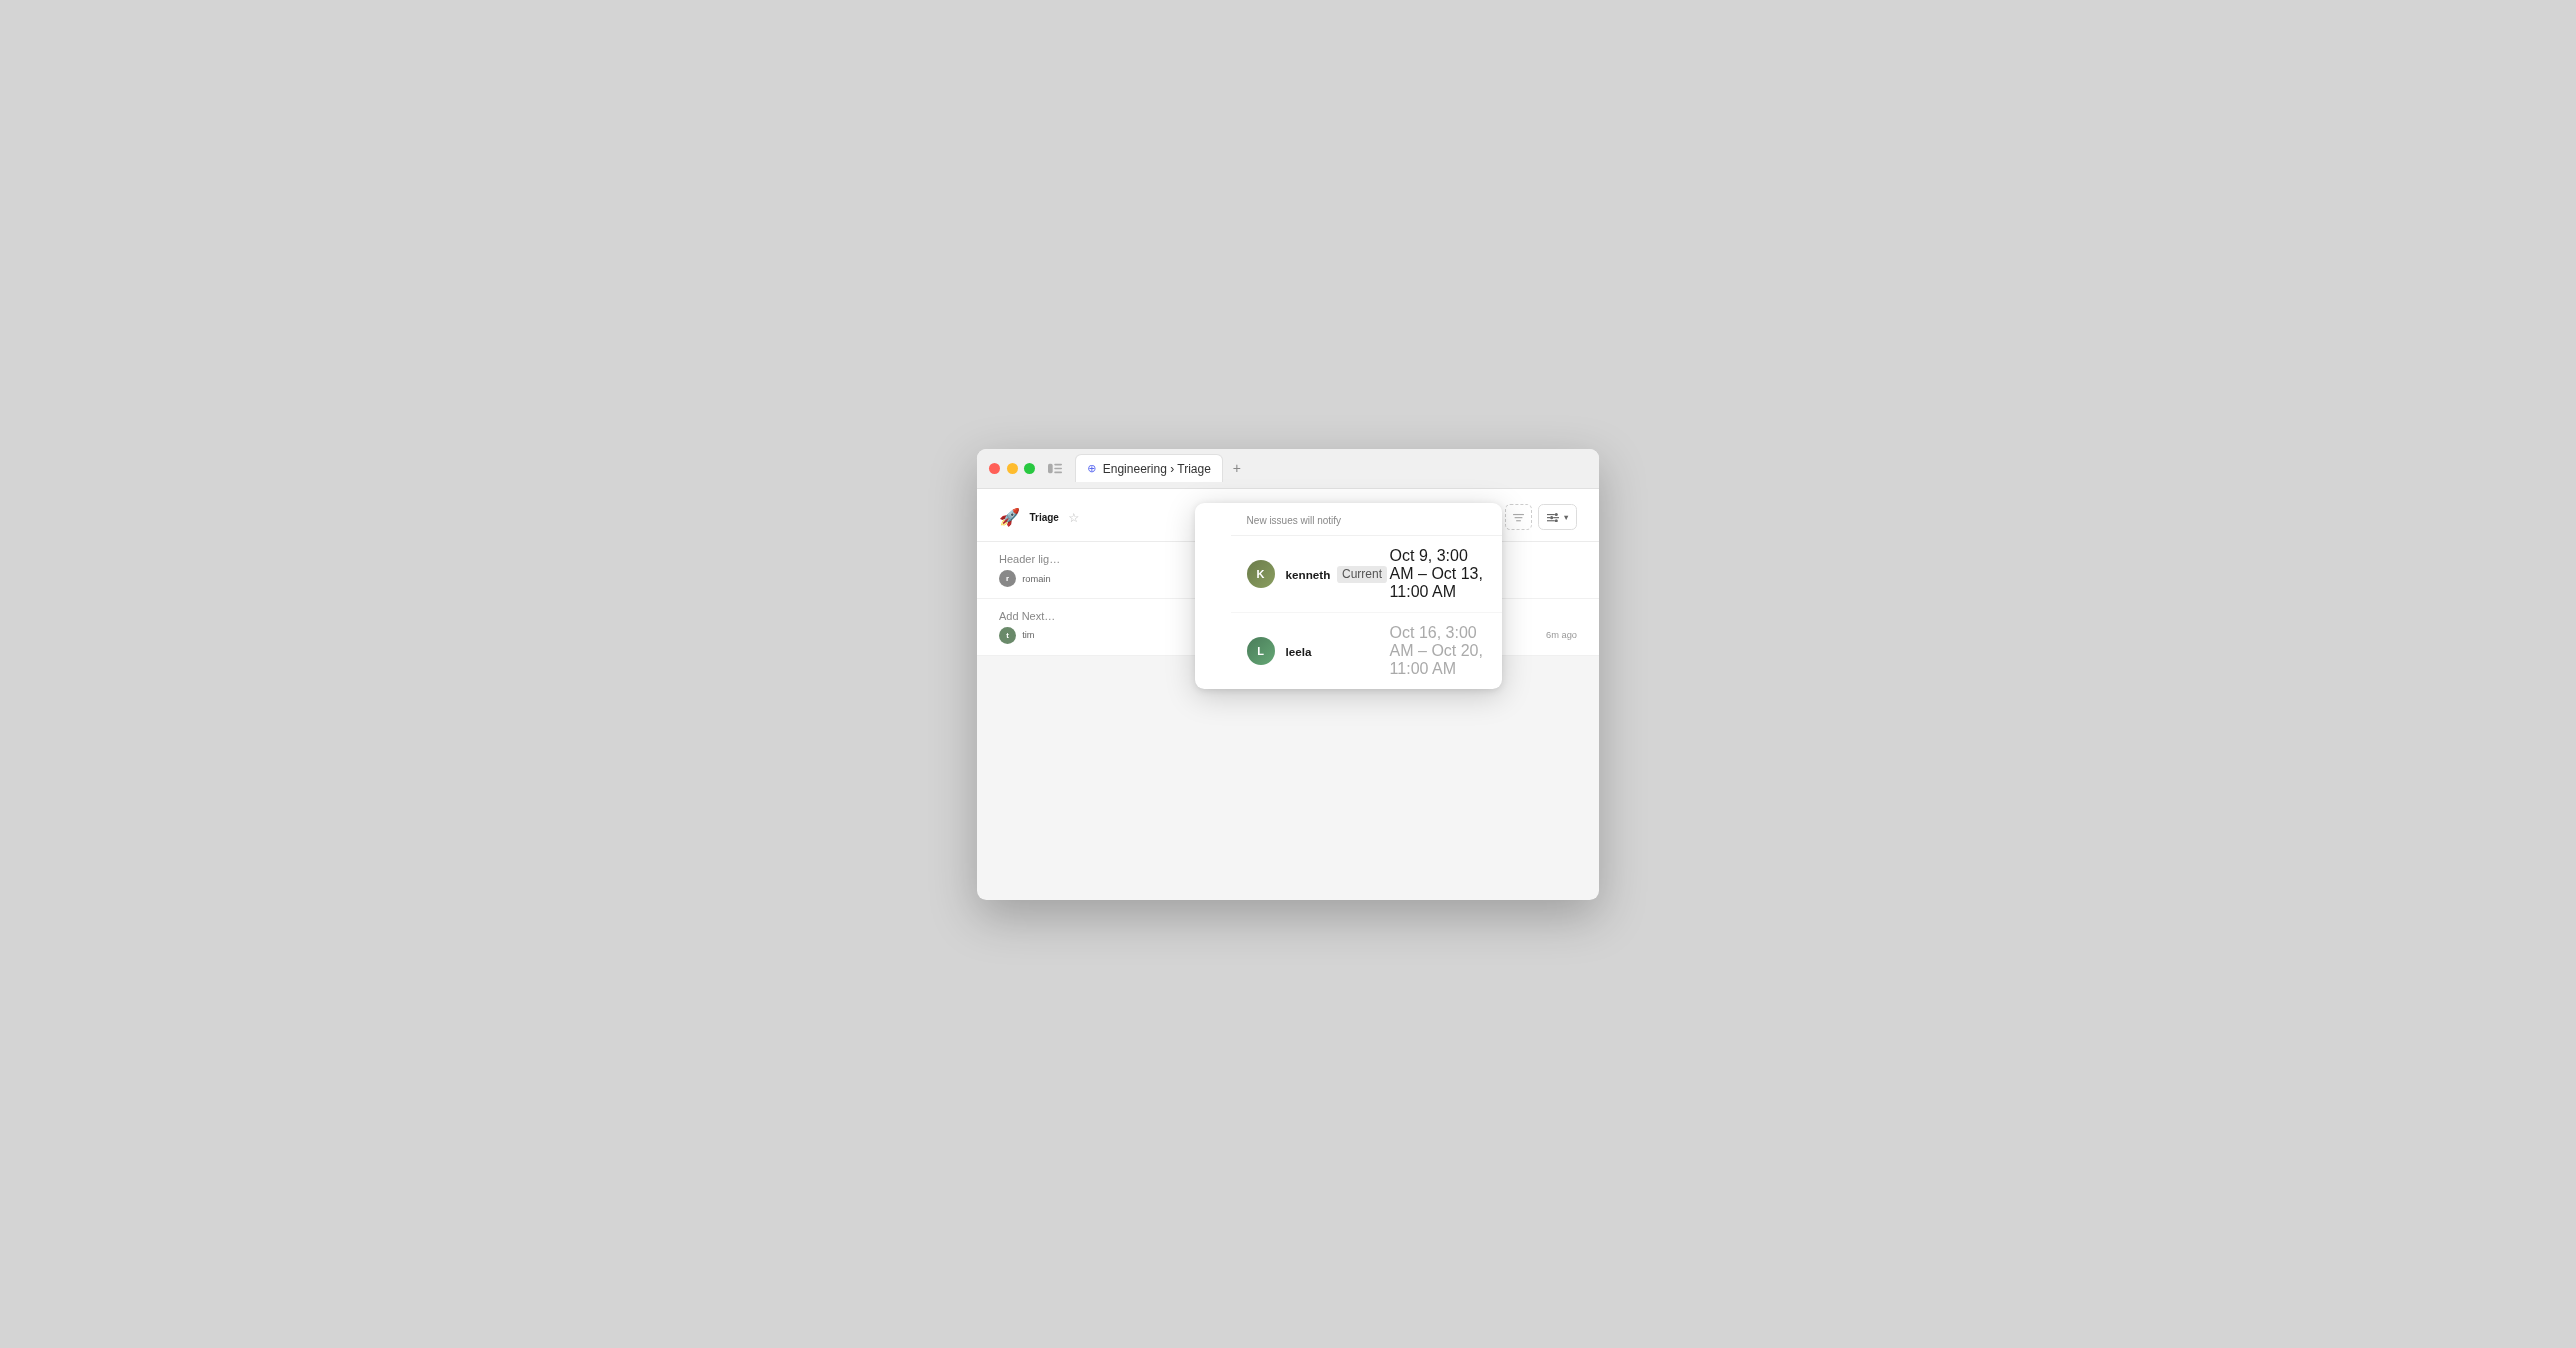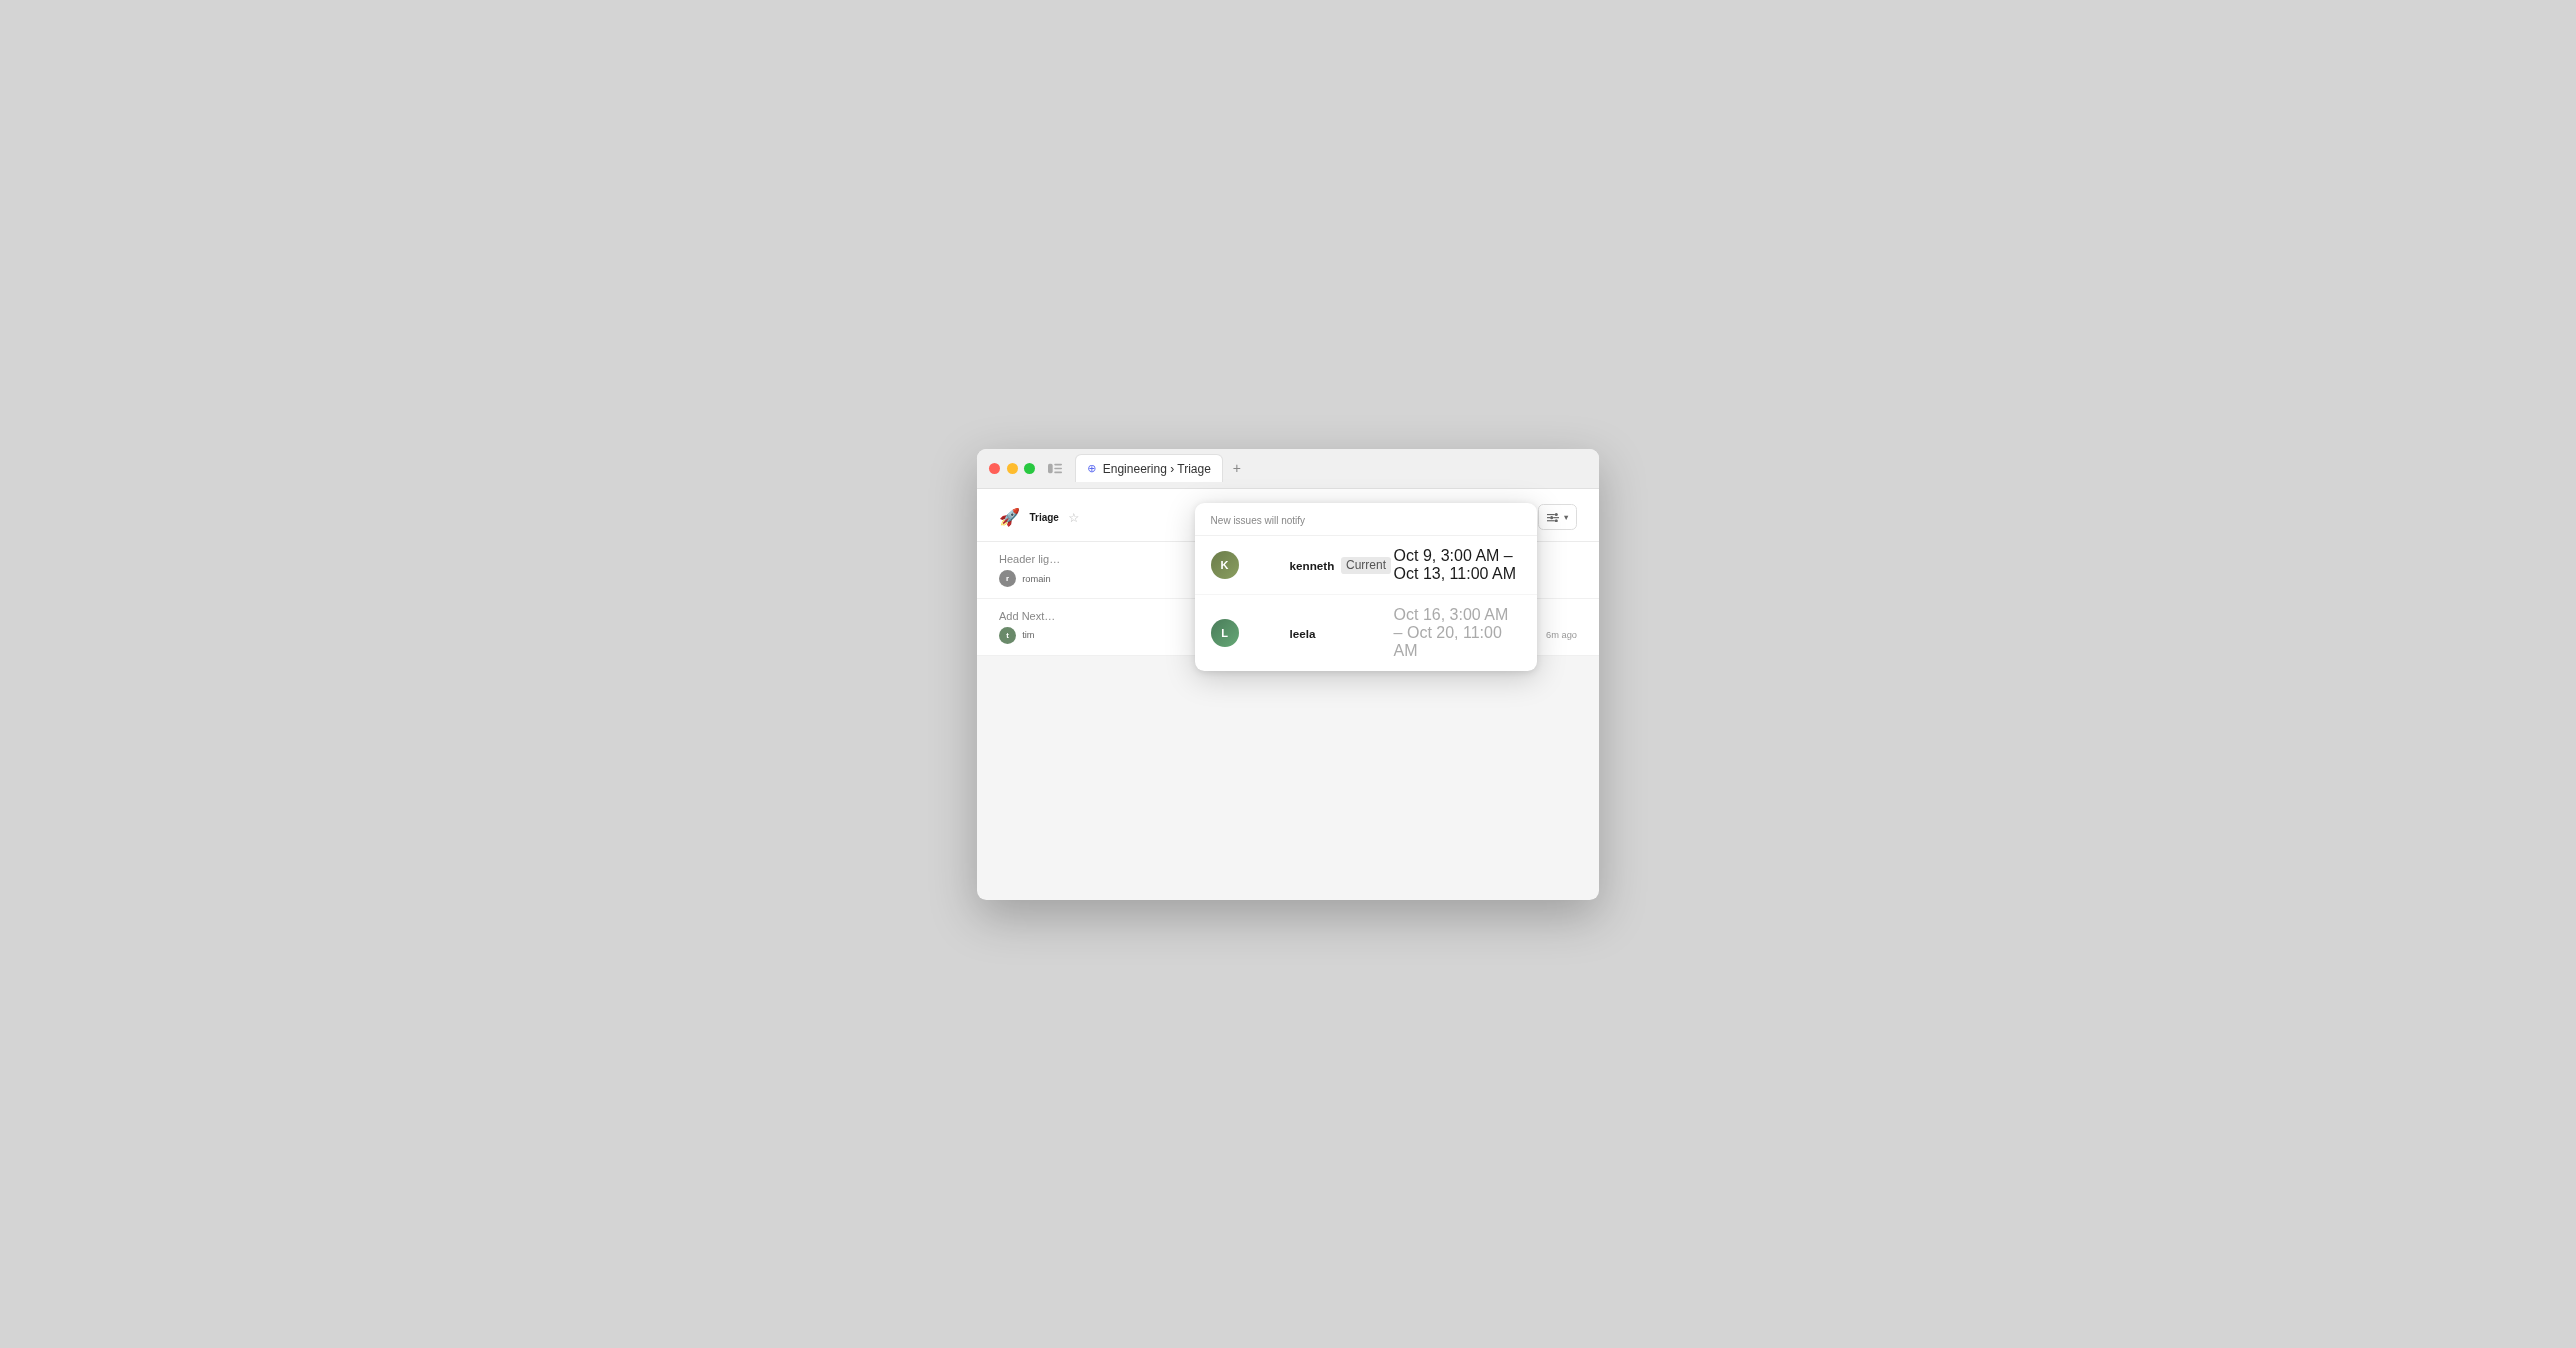--- a/index.html
+++ b/index.html
@@ -278,26 +278,27 @@
     .issue-time {
       font-size: 9.3px;
       color: #999;
     }
 
     
     .popover {
       position: absolute;
       top: 54px;
       left: 218px;
-      width: 342px;
+      width: 307px;
       background: #ffffff;
       border-radius: 9.3px;
       box-shadow: 0 6.2px 31px rgba(0,0,0,0.18), 0 1.6px 7.8px rgba(0,0,0,0.1);
       z-index: 200;
       overflow: hidden;
+      padding-left: 36px;
     }
 
     .popover-header {
       padding: 12.4px 15.6px 9.3px 15.6px;
       color: #888;
       font-size: 10px;
       border-bottom: 0.8px solid #f0f0f0;
     }
 
     .popover-row {
@@ -326,21 +327,20 @@
     }
 
     .popover-name {
       font-size: 11.7px;
       font-weight: 600;
       color: #1a1a1a;
       display: flex;
       align-items: center;
       gap: 6.2px;
       min-width: 93px;
-      margin-left: 40px;
     }
 
     .current-badge {
       background: #e8e8e8;
       color: #555;
       font-size: 12px;
       font-weight: 500;
       padding: 1.6px 5.4px;
       border-radius: 3.1px;
     }

